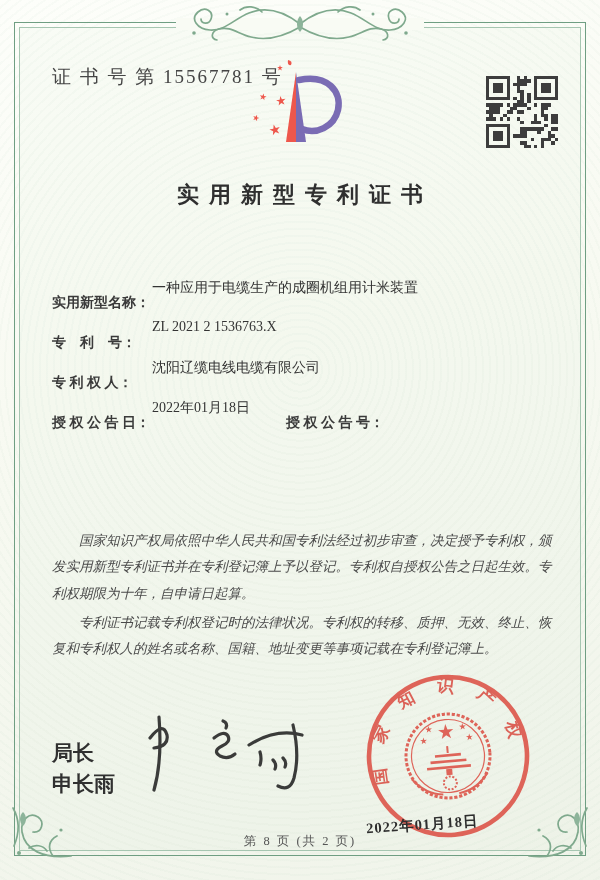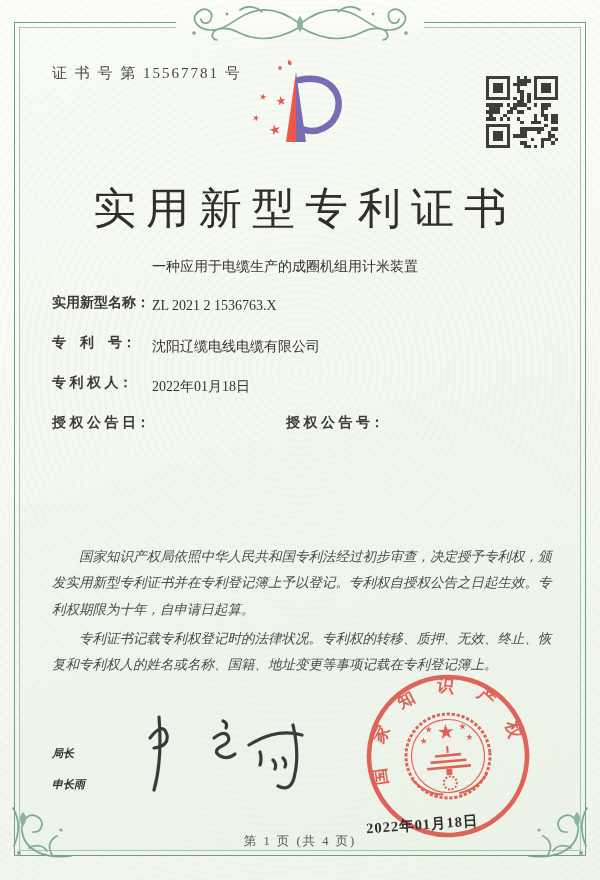--- a/index.html
+++ b/index.html
@@ -20,44 +20,44 @@
     position:absolute;left:14px;right:14px;top:22px;bottom:24px;
     border:1.6px solid var(--frame-green,#6f9e82);
   }
   .frame-inner{
     position:absolute;left:19px;right:19px;top:27px;bottom:29px;
     border:1px solid #a6c6b1;
     background:rgba(205,228,203,0.07);
   }
   .cert-no{
     position:absolute;left:52px;top:64px;
-    font-size:15px;letter-spacing:2px;color:#454545;
+    font-size:19px;letter-spacing:2px;color:#454545;
   }
   .logo{position:absolute;left:250px;top:58px;}
   .qr{
     position:absolute;left:486px;top:76px;width:72px;height:72px;
     display:grid;grid-template-columns:repeat(21,1fr);grid-template-rows:repeat(21,1fr);
   }
   .qr div.on{background:#3d3d3d;}
   .title{
     position:absolute;left:0;right:0;top:180px;text-align:center;
-    font-size:43px;font-weight:400;letter-spacing:10px;text-indent:10px;color:#2f2f2f;
+    font-size:22px;font-weight:700;letter-spacing:10px;text-indent:10px;color:#2f2f2f;
   }
   .fields{position:absolute;left:52px;right:34px;top:258px;font-size:14px;color:#3d3d3d;}
   .field-row{height:40px;display:flex;align-items:flex-start;white-space:nowrap;}
   .field-label{font-weight:600;min-width:100px;color:#3a3a3a;margin-top:36px;}
-  .field-value{color:#333;}
+  .field-value{color:#333;margin-top:21px;}
   .grant-row{height:40px;display:flex;white-space:nowrap;}
   .grant-row .gap{width:36px;}
   .paragraphs{
     position:absolute;left:52px;right:40px;top:528px;
-    font-size:13.5px;line-height:1.95;color:#4a4a4a;font-style:italic;margin-top:16px;
+    font-size:13.5px;line-height:1.95;color:#4a4a4a;font-style:italic;
   }
   .paragraphs p{margin:0 0 3px 0;text-indent:2em;}
-  .officer{position:absolute;left:52px;top:738px;font-size:11px;font-weight:700;color:#303030;line-height:31px;font-style:italic;}
+  .officer{position:absolute;left:52px;top:738px;font-size:21px;font-weight:700;color:#303030;line-height:31px;}
   .signature{position:absolute;left:122px;top:710px;}
   .seal{position:absolute;left:362px;top:670px;transform:rotate(-5deg);}
   .seal-date{
     position:absolute;left:366px;top:814px;width:150px;
     font-size:14.5px;letter-spacing:1px;color:#2e2e2e;transform:rotate(-4deg);font-weight:600;
   }
   .footer{
     position:absolute;left:0;right:0;top:833px;text-align:center;
     font-size:12.5px;letter-spacing:2px;color:#555;
   }
@@ -648,14 +648,14 @@
         </g>
         <circle cx="86" cy="113" r="6.5" stroke-width="2" stroke-dasharray="2 1.6"></circle>
         <path d="M48,106 Q60,122 78,124" stroke-width="2"></path>
         <path d="M124,106 Q112,122 94,124" stroke-width="2"></path>
       </g>
     </g>
   </svg>
 
   <div class="seal-date">2022年01月18日</div>
 
-  <div class="footer">第 1 页 (共 4 页)</div>
+  <div class="footer">第 8 页 (共 2 页)</div>
 </div>
 
 </body></html>

